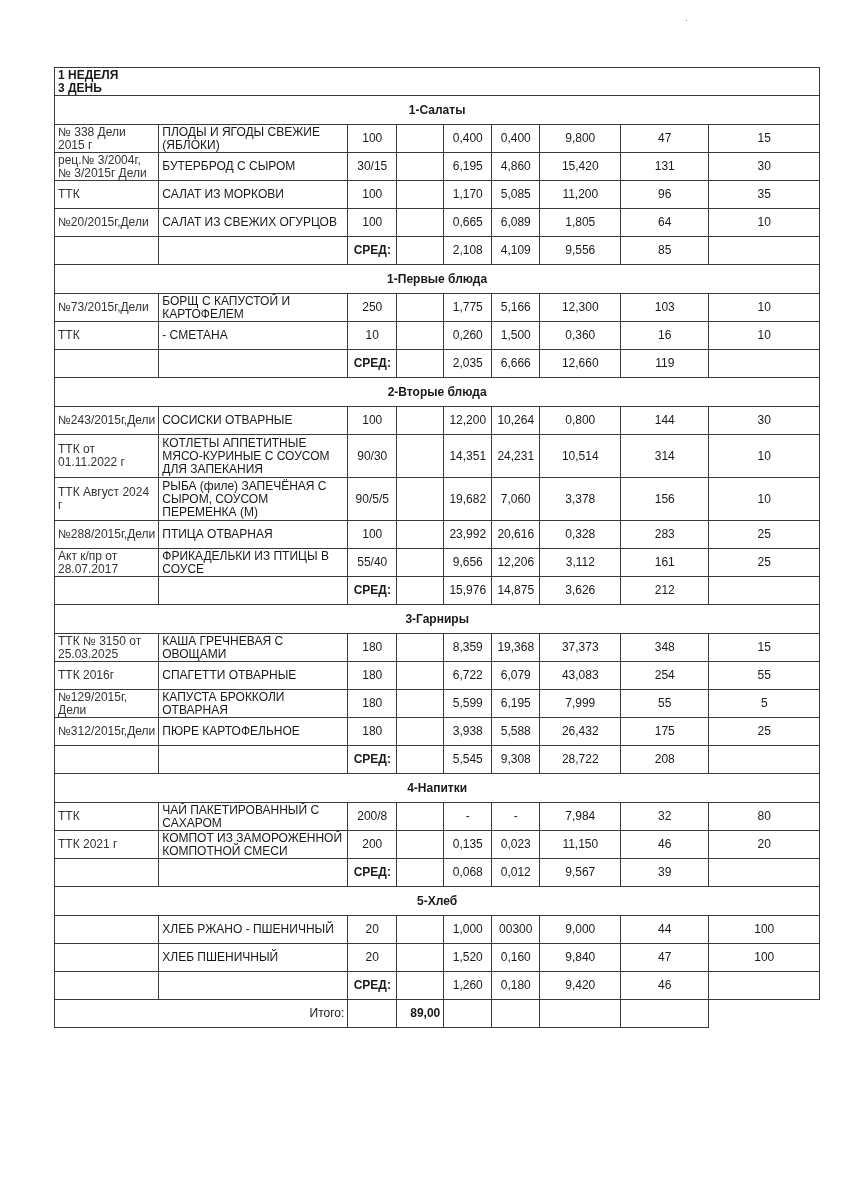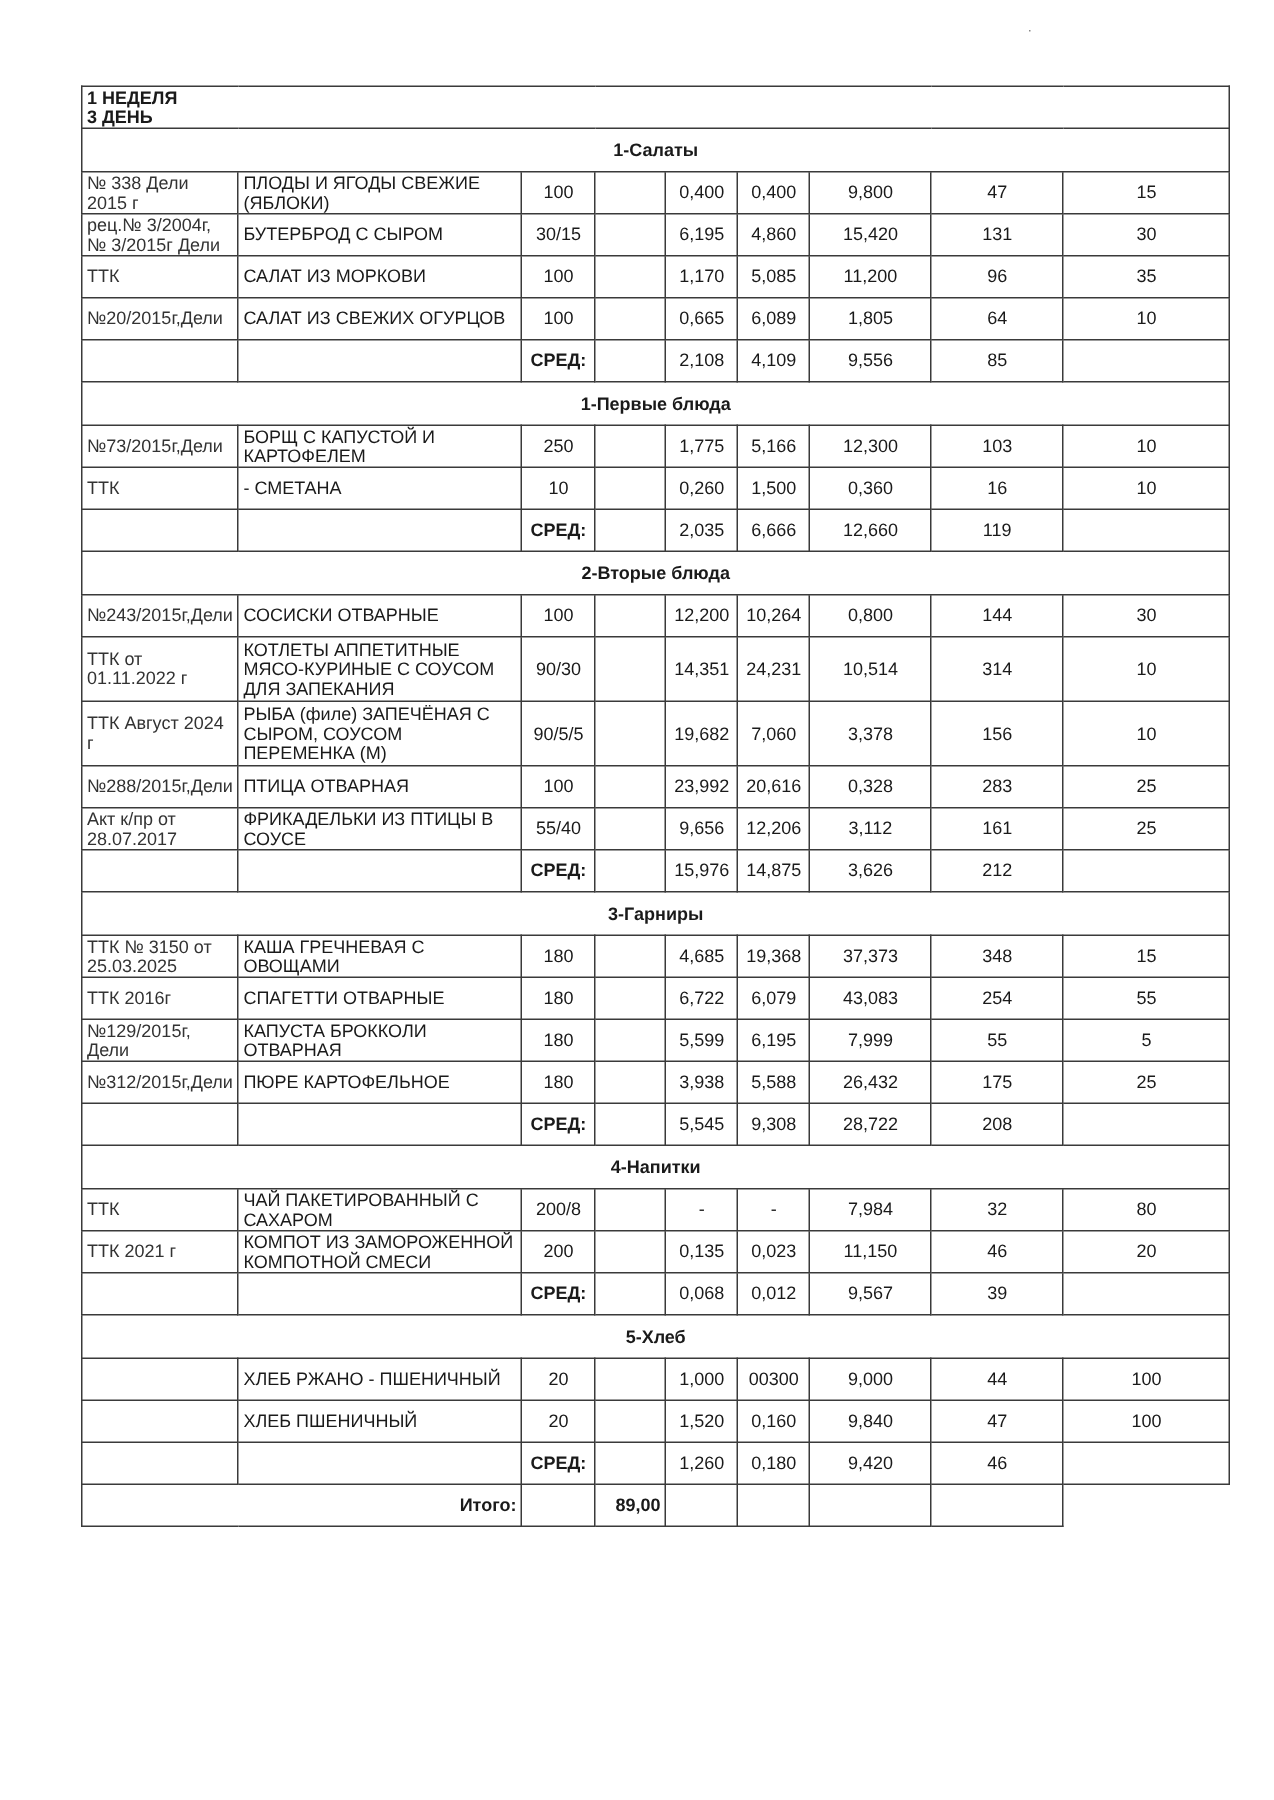--- a/index.html
+++ b/index.html
@@ -1,31 +1,31 @@
 <!DOCTYPE html>
 <html><head>
 <meta charset="utf-8">
 <style>
   html, body { margin: 0; padding: 0; background: #ffffff; }
   body { width: 849px; height: 1200px; position: relative; overflow: hidden;
          font-family: "Liberation Sans", sans-serif; color: #1a1a1a; }
   .page-dot { position: absolute; left: 686px; top: 20px; width: 1px; height: 1px; background: #888; }
-  table.menu { position: absolute; left: 54px; top: 57px; border-collapse: collapse; table-layout: fixed; }
+  table.menu { position: absolute; left: 54px; top: 67px; border-collapse: collapse; table-layout: fixed; }
   table.menu td { border: 1px solid #3a3a3a; padding: 0 3px; font-size: 12px; line-height: 13px; vertical-align: middle; overflow: hidden; }
   td.hdr { height: 27px; font-weight: bold; font-size: 12.5px; line-height: 13px; padding: 1px 3px; vertical-align: top; border-bottom: 1.5px solid #222; }
   td.sect { height: 28px; text-align: center; font-weight: bold; font-size: 12.5px; margin-top: 47px; }
   td.code { font-size: 8.5px; line-height: 10px; color: #333; }
   td.name { font-size: 12px; }
   td.num { text-align: center; }
   td.lbl { text-align: center; font-weight: bold; }
   tr.item td { height: 27px; }
   tr.item.tall td { height: 42px; }
   tr.avg td { height: 27px; }
   tr.total td { height: 27px; }
-  td.total-lbl { text-align: right; font-weight: bold; padding-right: 4px; }
+  td.total-lbl { text-align: right; font-weight: normal; padding-right: 4px; }
   td.total-val { vertical-align: bottom; text-align: right; font-weight: bold; padding-bottom: 1px; margin-top: 12px; }
   td.noborder { border: none !important; border-left: 1px solid #3a3a3a !important; }
 </style>
 </head>
 <body>
 
 <div class="page-dot"></div>
 
 <table class="menu">
   <colgroup>
@@ -210,21 +210,21 @@
         <td></td>
       </tr>
       <tr>
         <td class="sect" colspan="9">3-Гарниры</td>
       </tr>
       <tr class="item">
         <td class="code">ТТК № 3150 от 25.03.2025</td>
         <td class="name">КАША ГРЕЧНЕВАЯ С ОВОЩАМИ</td>
         <td class="num">180</td>
         <td class="num"></td>
-        <td class="num">4,685</td>
+        <td class="num">8,359</td>
         <td class="num">19,368</td>
         <td class="num">37,373</td>
         <td class="num">348</td>
         <td class="num">15</td>
       </tr>
       <tr class="item">
         <td class="code">ТТК 2016г</td>
         <td class="name">СПАГЕТТИ ОТВАРНЫЕ</td>
         <td class="num">180</td>
         <td class="num"></td>

